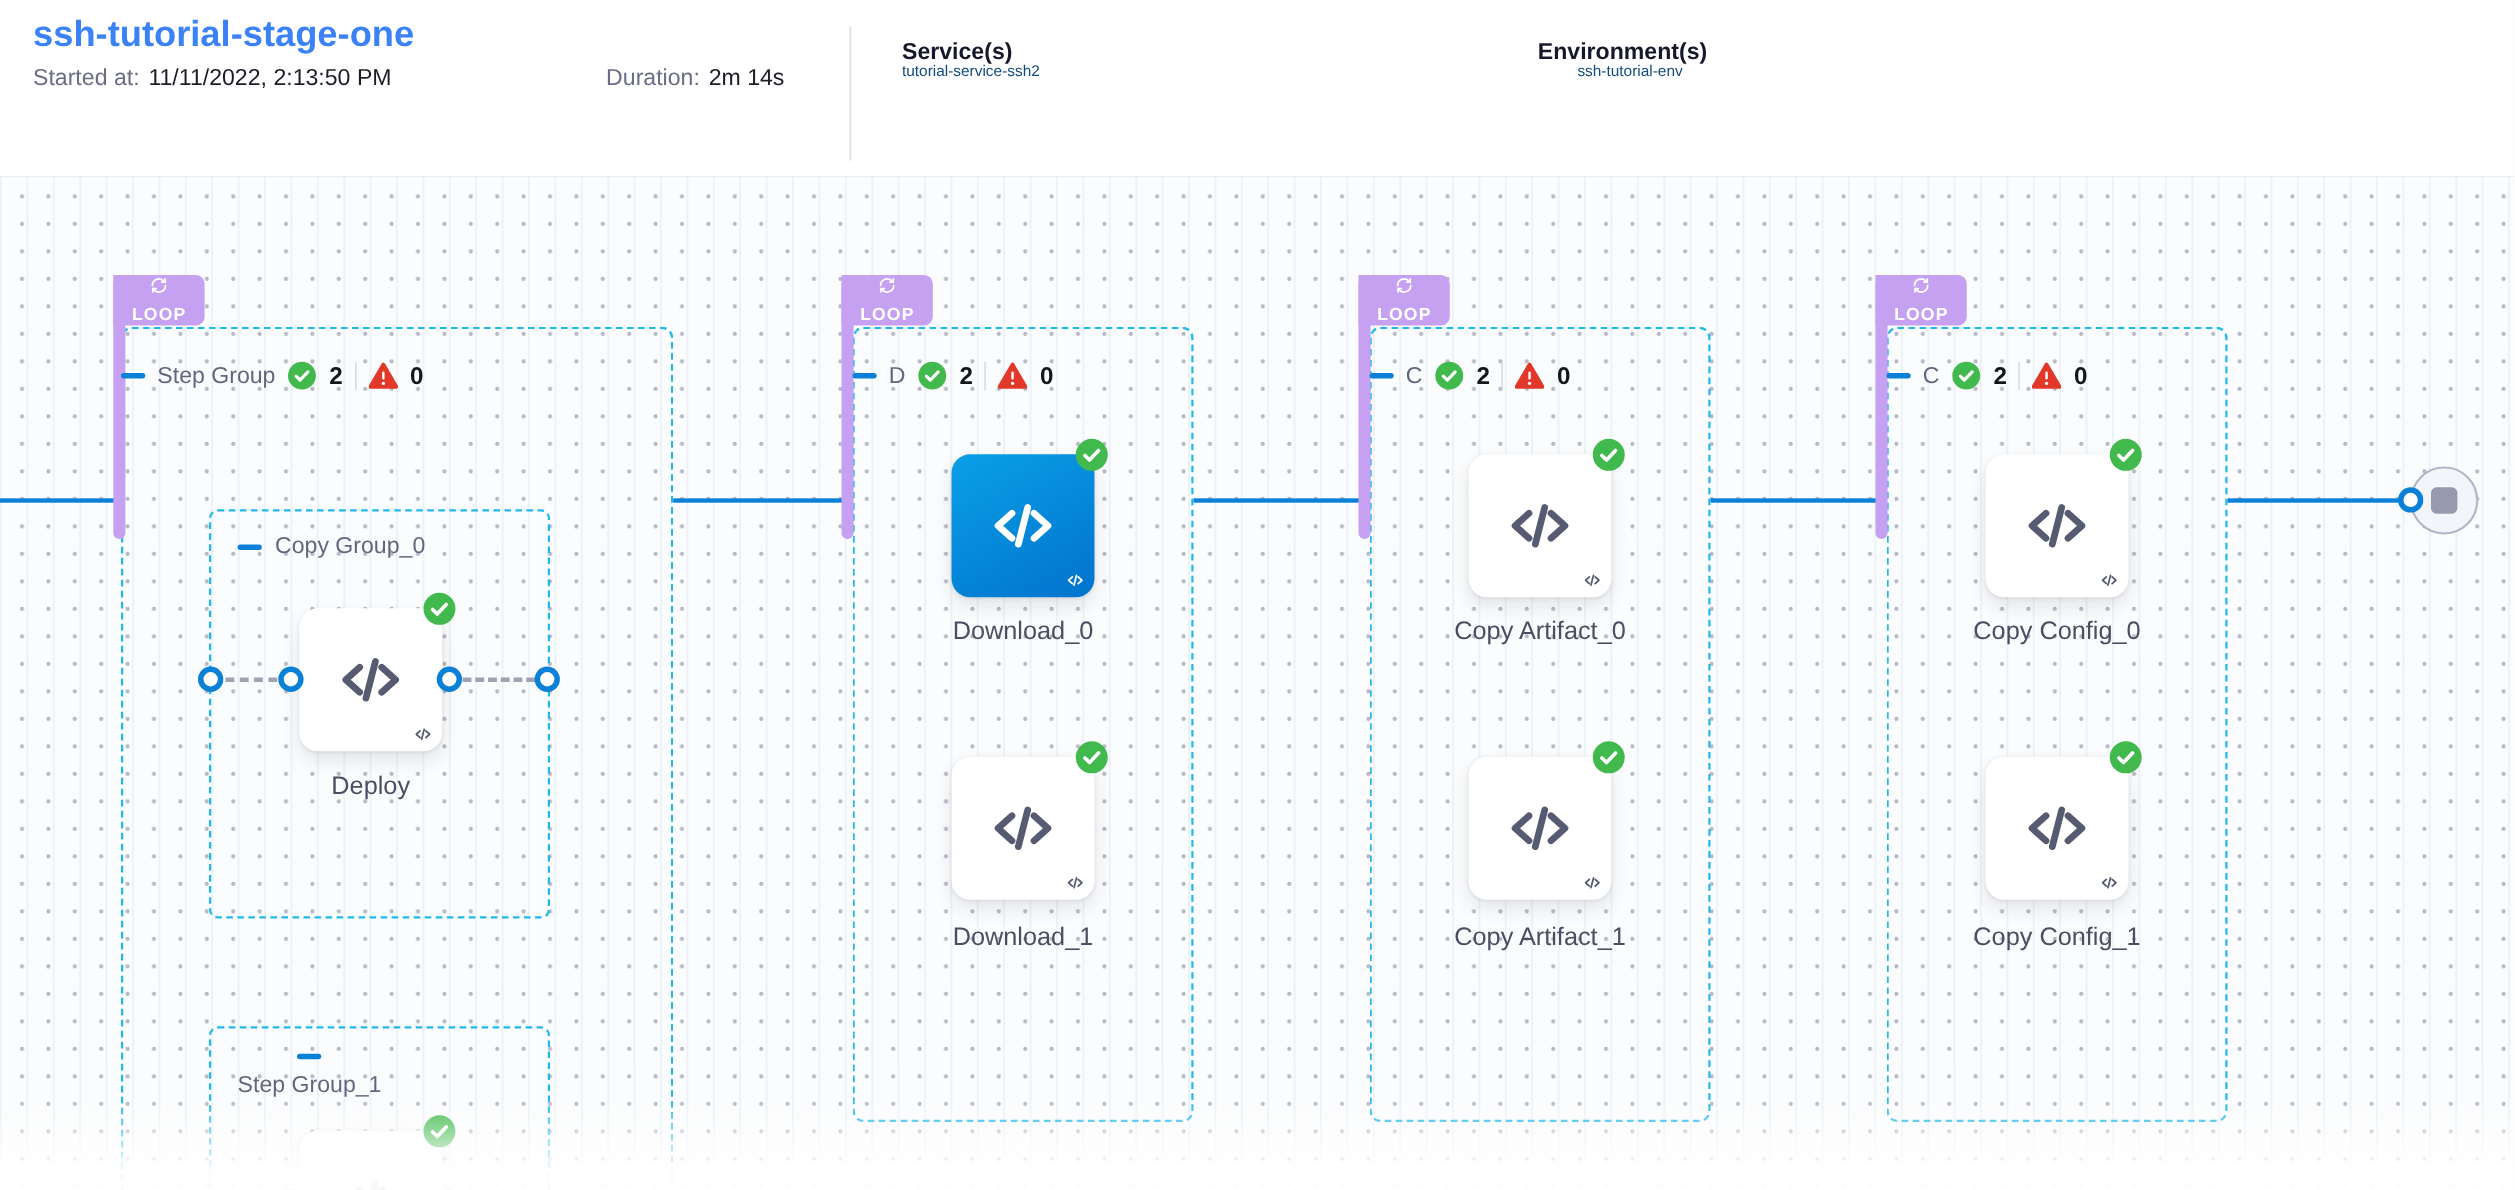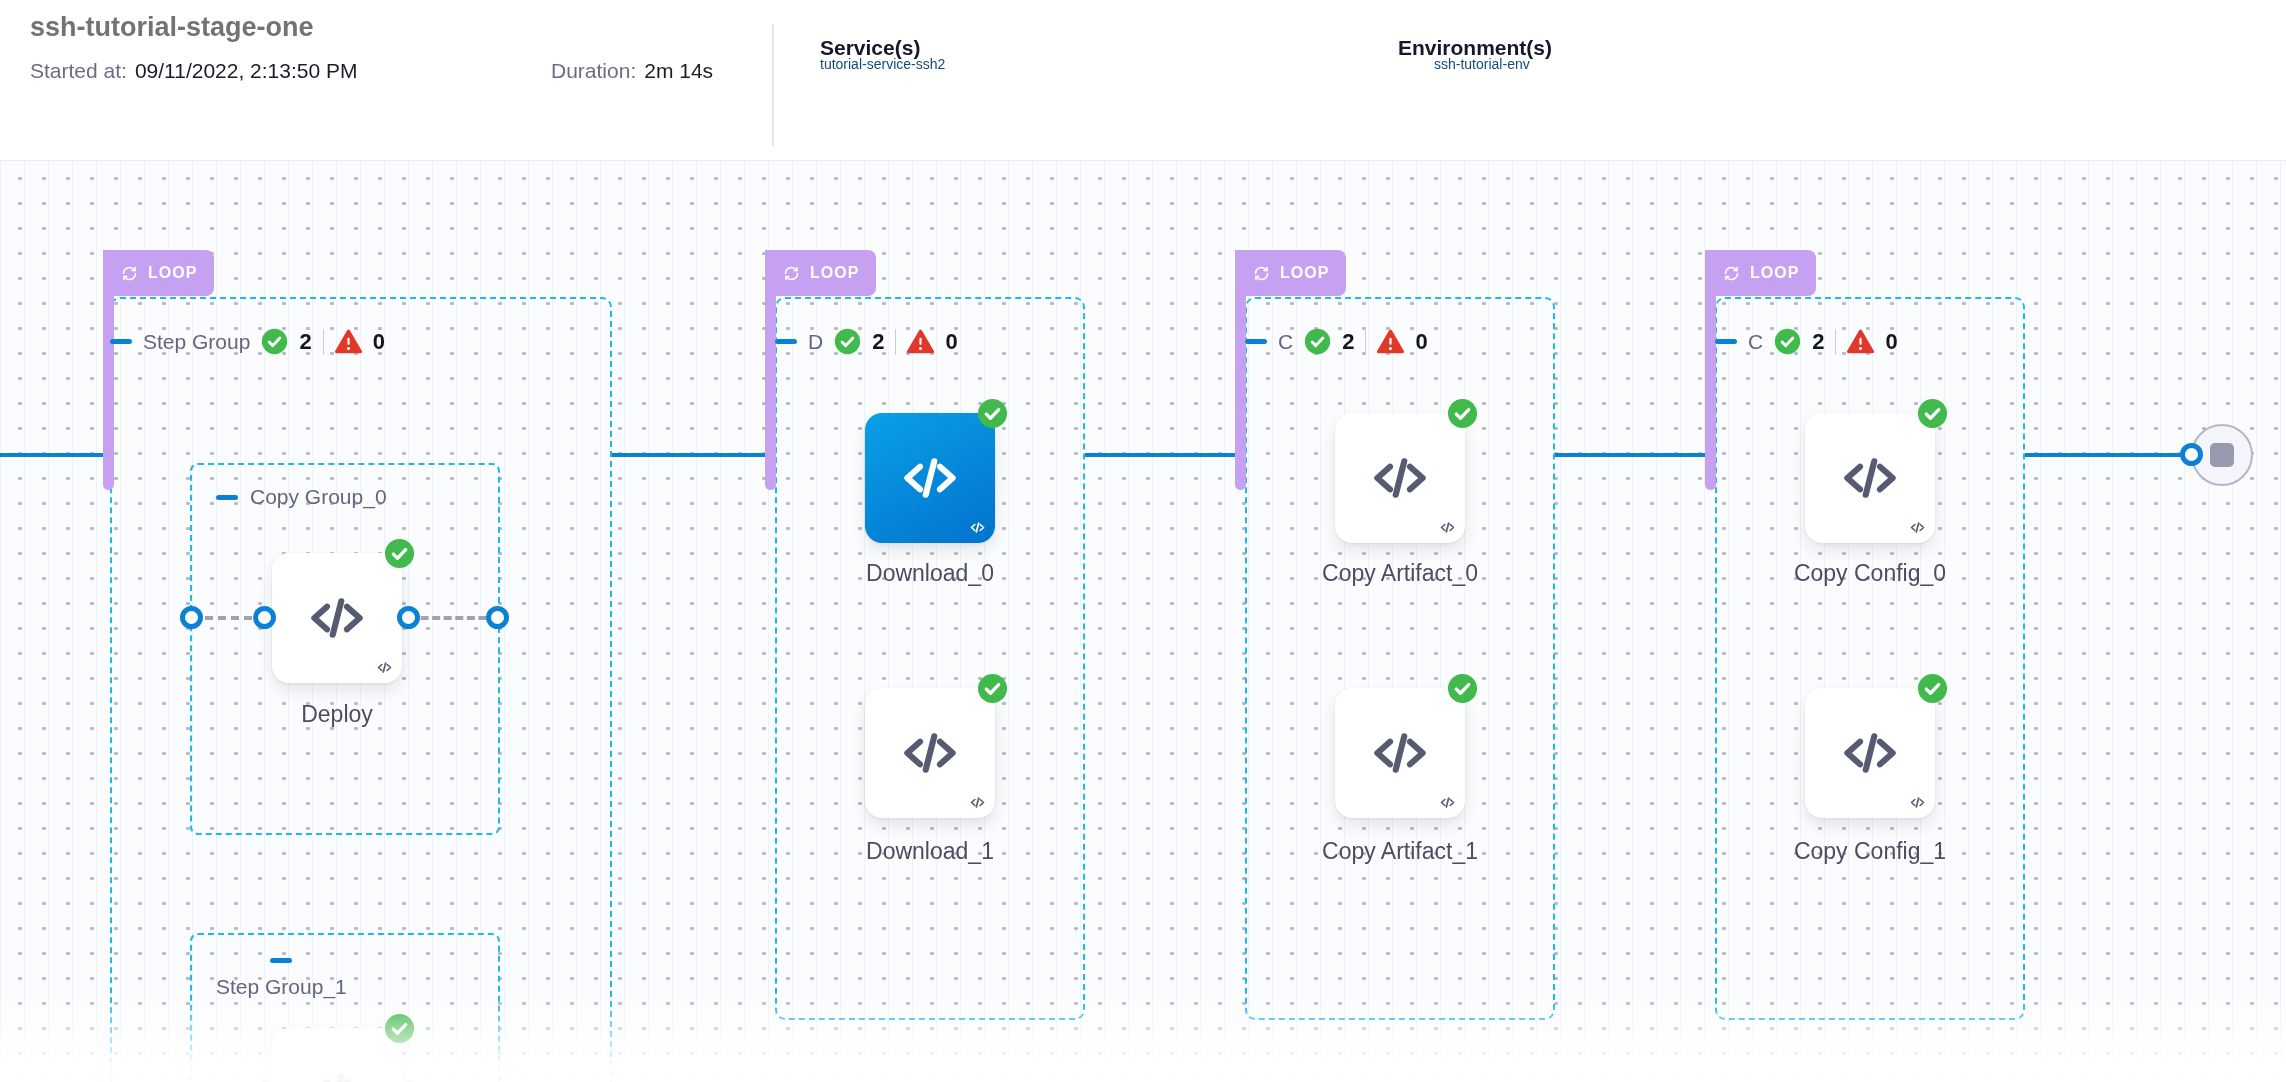--- a/index.html
+++ b/index.html
@@ -10,21 +10,21 @@
     position: relative;
     color: #1c1c28;
   }
 
   
   .exec-header {
     position: absolute; top: 0; left: 0; width: 2286px; height: 160px;
     background: #fff; z-index: 8;
     box-shadow: 0 1px 0 #ececf2;
   }
-  .stage-title { position: absolute; left: 30px; top: 12px; font-size: 27px; font-weight: 700; color: #737373; }
+  .stage-title { position: absolute; left: 30px; top: 12px; font-size: 33px; font-weight: 700; color: #3b82f6; }
   .meta-item { position: absolute; top: 59px; font-size: 21px; display: flex; gap: 8px; white-space: nowrap; }
   .meta-label { color: #6b6d85; }
   .meta-value { color: #1c1c28; }
   .hdr-divider { position: absolute; left: 772px; top: 24px; width: 2px; height: 122px; background: #e4e5ec; }
   .svc-label { position: absolute; top: 36px; font-size: 21px; font-weight: 700; color: #17172b; }
   .svc-link { position: absolute; top: 56px; font-size: 14px; color: var(--link_navy, #134a7f); cursor: pointer; text-decoration: none; }
 
   
   .canvas {
     position: absolute; top: 160px; left: 0; width: 2286px; height: 922px;
@@ -57,21 +57,21 @@
 
   .loop-tail {
     position: absolute; width: 11px; background: var(--loop_purple, #c7a1f1);
     border-radius: 0 0 6px 6px; z-index: 3;
   }
   .loop-badge {
     position: absolute; height: 46px; z-index: 4;
     background: var(--loop_purple, #c7a1f1); color: #fff;
     border-radius: 8px 8px 8px 0;
     display: flex; align-items: center; gap: 9px; padding: 0 17px;
-    font-size: 16px; font-weight: 700; letter-spacing: 1px; cursor: pointer;
+    font-size: 16px; font-weight: 700; letter-spacing: 1px; cursor: pointer; flex-direction: column;
   }
   .ic-loop { width: 19px; height: 19px; color: #fff; }
 
   .group-header {
     position: absolute; z-index: 3;
     display: flex; align-items: center; gap: 11px;
     font-size: 21px; color: #64667f; cursor: pointer;
   }
   .sg-header {
     position: absolute; z-index: 3;
@@ -148,21 +148,21 @@
       </g>
     </symbol>
   </defs>
 </svg>
 
 <div class="exec-header">
   <div class="stage-title">ssh-tutorial-stage-one</div>
 
   <div class="meta-item" style="left:30px;">
     <span class="meta-label">Started at:</span>
-    <span class="meta-value">09/11/2022, 2:13:50 PM</span>
+    <span class="meta-value">11/11/2022, 2:13:50 PM</span>
   </div>
   <div class="meta-item" style="left:551px;">
     <span class="meta-label">Duration:</span>
     <span class="meta-value">2m 14s</span>
   </div>
 
   <div class="hdr-divider"></div>
 
   <div class="svc-label" style="left:820px;">Service(s)</div>
   <a class="svc-link" style="left:820px;">tutorial-service-ssh2</a>

